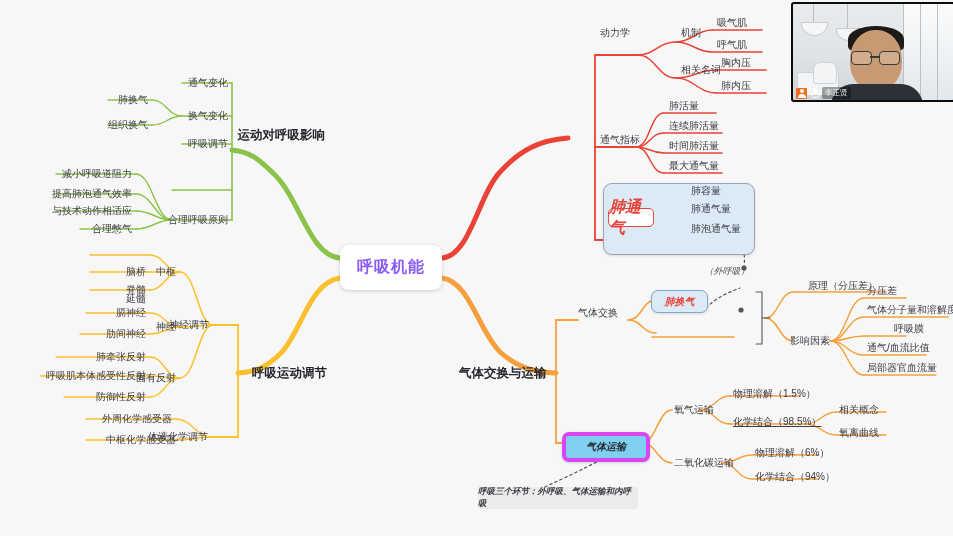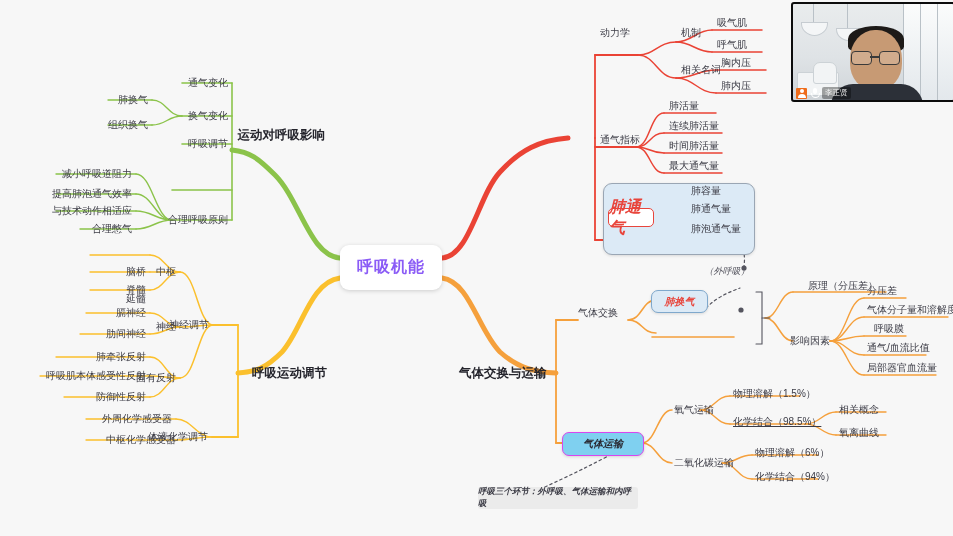--- a/index.html
+++ b/index.html
@@ -28,21 +28,21 @@
   .main-title{position:absolute;font-size:12.5px;font-weight:bold;color:#24242c;
               white-space:nowrap;transform:translateY(-50%);}
   .main-title.r{transform:translate(-100%,-50%);}
 
   
   .gbox{position:absolute;border-radius:9px;border:1px solid #9aa6b4;
         background:#dceaf6;box-shadow:0 1px 3px rgba(0,0,0,.12);}
   .hl-red{position:absolute;border:1.2px solid #e8453c;border-radius:5px;
           background:#ffffff;display:flex;align-items:center;justify-content:center;
           font-size:16px;font-weight:bold;font-style:italic;color:#e8453c;}
-  .cyanbox{position:absolute;border-radius:7px;border:1px solid #d946ef;
+  .cyanbox{position:absolute;border-radius:7px;border:4px solid #d946ef;
         background:#7fd0f0;box-shadow:0 1px 3px rgba(0,0,0,.14);
         display:flex;align-items:center;justify-content:center;
         font-size:10px;font-weight:bold;font-style:italic;color:#2a2a33;}
   .subbox{position:absolute;border-radius:7px;border:1px solid #9aa6b4;
         background:#dceaf6;box-shadow:0 1px 3px rgba(0,0,0,.12);
         display:flex;align-items:center;justify-content:center;
         font-size:10px;font-weight:bold;font-style:italic;color:#3c3c46;}
 
   
   #note{position:absolute;left:478px;top:487px;width:160px;height:22px;
@@ -307,21 +307,21 @@
 
   <div class="lbl" style="left:578px;top:313px;">气体交换</div>
 
   <div class="subbox" style="left:651px;top:290px;width:55px;height:21px;color:#e8453c;border-color:#7fa8cc;">肺换气</div>
 
   <div class="lbl mid" style="left:843px;top:286px;">原理（分压差）</div>
   <div class="lbl r" style="left:830px;top:341px;">影响因素</div>
 
   <div class="lbl" style="left:867px;top:291px;">分压差</div>
   <div class="lbl" style="left:867px;top:310px;">气体分子量和溶解度</div>
-  <div class="lbl" style="left:867px;top:329px;padding-left:7px;">呼吸膜</div>
+  <div class="lbl" style="left:887px;top:329px;padding-left:7px;">呼吸膜</div>
   <div class="lbl" style="left:867px;top:348px;">通气/血流比值</div>
   <div class="lbl" style="left:867px;top:368px;">局部器官血流量</div>
 
   <div class="cyanbox" style="left:562px;top:432px;width:80px;height:22px;">气体运输</div>
 
   <div class="lbl" style="left:674px;top:410px;">氧气运输</div>
   <div class="lbl" style="left:674px;top:463px;">二氧化碳运输</div>
 
   <div class="lbl" style="left:733px;top:394px;">物理溶解（1.5%）</div>
   <div class="lbl" style="left:733px;top:422px;text-decoration:underline;">化学结合（98.5%）</div>

